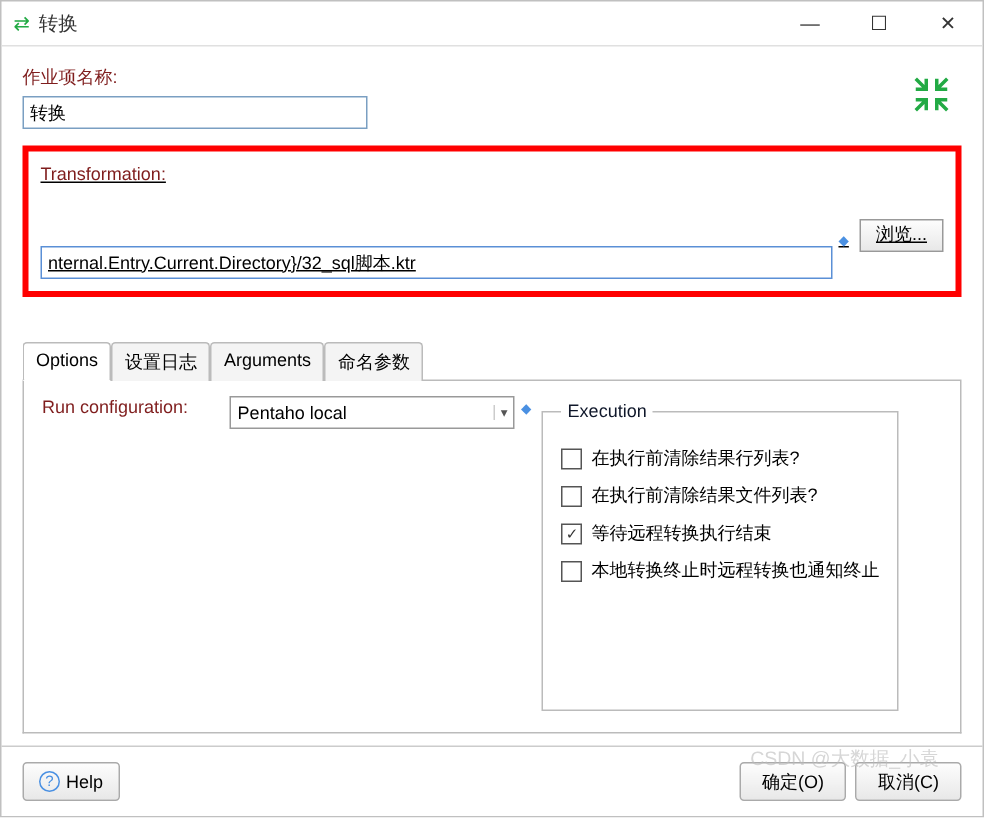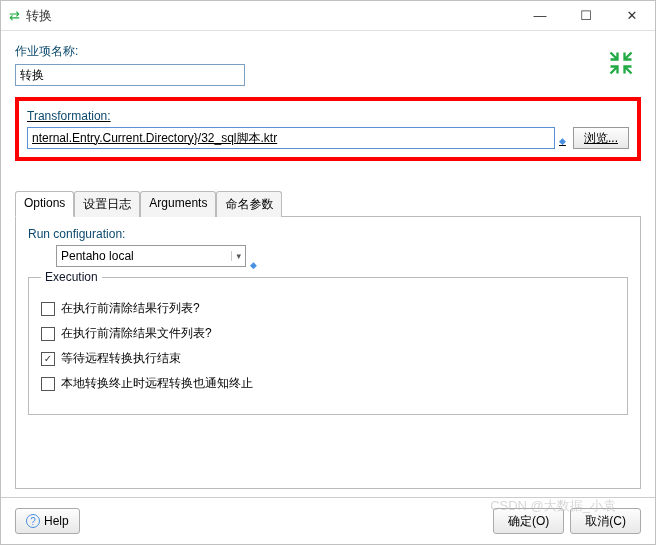--- a/index.html
+++ b/index.html
@@ -5,50 +5,50 @@
 * { box-sizing: border-box; margin: 0; padding: 0; font-family: "Microsoft YaHei", Arial, sans-serif; font-size: 12px; }
 body { background: #fff; width: 656px; height: 545px; overflow: hidden; position: relative; }
 .window { width: 656px; height: 545px; border: 1px solid #c0c0c0; background: #fff; display: flex; flex-direction: column; }
 .titlebar { height: 30px; display: flex; align-items: center; padding: 0 0 0 8px; border-bottom: 1px solid #e0e0e0; }
 .titlebar .ticon { color: #22aa44; margin-right: 6px; font-size: 13px; }
 .titlebar .title { flex: 1; color: #333; font-size: 13px; }
 .winbtn { width: 46px; height: 30px; display: flex; align-items: center; justify-content: center; color: #333; font-size: 13px; }
 .content { flex: 1; padding: 12px 14px 8px 14px; display: flex; flex-direction: column; }
 .toprow { display: flex; }
 .topleft { flex: 1; }
-.label { color: #0c4a6e; margin-bottom: 4px; }
+.label { color: #7f1d1d; margin-bottom: 4px; }
 .txtinput { width: 230px; height: 22px; border: 1px solid #7a9fc2; padding: 0 4px; font-size: 12px; background: #fff; }
 .collapse-icon { color: #22aa44; font-size: 22px; padding: 6px; }
 .collapse-icon svg { width: 28px; height: 28px; }
 .redbox { border: 4px solid #ff0000; padding: 8px; margin-top: 8px; text-decoration: underline; }
 .transformation-row { display: flex; align-items: center; }
-.trans-input { flex: 1; height: 22px; border: 1px solid #5a8fd6; background: #fff; padding: 0 4px; font-size: 12px; }
+.trans-input { flex: 1; height: 22px; border: 1px solid #5a8fd6; background: #fff; padding: 0 4px; font-size: 12px; margin-top: 37px; }
 .diamond { width: 10px; height: 10px; margin: 0 4px; display: inline-block; }
 .diamond::before { content: "◆"; color: #4a90e2; font-size: 9px; }
 .browse-btn { height: 22px; padding: 0 10px; border: 1px solid #999; background: linear-gradient(#fdfdfd,#e8e8e8); text-align: center; }
 .tabrow { display: flex; margin-top: 10px; border-bottom: 1px solid #bbb; }
 .tab { padding: 4px 8px; border: 1px solid #bbb; border-bottom: none; margin-right: 0; background: #fff; position: relative; top: 1px; border-radius: 3px 3px 0 0; margin-top: 19px; }
 .tab.active { background: #fff; border-bottom: 1px solid #fff; }
 .tab.inactive { background: #f4f4f4; }
-.tabpanel { border: 1px solid #bbb; border-top: none; padding: 10px 12px 14px 12px; flex: 1; display: flex; flex-direction: column; }
-.runconfig-row { display: flex; align-items: flex-end; margin-top: 0; padding-left: 28px; }
+.tabpanel { border: 1px solid #bbb; border-top: none; padding: 10px 12px 14px 12px; flex: 1; display: flex; flex-direction: row; }
+.runconfig-row { display: flex; align-items: flex-start; margin-top: 0; padding-left: 28px; }
 .select { width: 190px; height: 22px; border: 1px solid #999; background: #fff; display: flex; align-items: center; justify-content: space-between; padding: 0 4px; }
 .select .arrow { font-size: 9px; color: #555; border-left: 1px solid #ccc; padding-left: 4px; }
 .fieldset { border: 1px solid #bbb; margin-top: 10px; padding: 10px 12px 14px 12px; }
 .fieldset-legend { position: relative; top: -18px; background: #fff; padding: 0 4px; display: inline-block; color: #0f172a; }
 .fieldset-body { margin-top: -10px; }
 .chkrow { display: flex; align-items: center; margin: 8px 0; }
 .chk { width: 14px; height: 14px; border: 1px solid #555; margin-right: 6px; display: flex; align-items: center; justify-content: center; font-size: 10px; color: #333; background: #fff; }
 .chk.checked::before { content: "✓"; }
 .footer { border-top: 1px solid #ccc; padding: 10px 14px; display: flex; align-items: center; }
 .help-btn { height: 26px; padding: 0 10px; border: 1px solid #aaa; border-radius: 3px; background: linear-gradient(#fdfdfd,#e8e8e8); display: flex; align-items: center; }
 .help-btn .qicon { width: 14px; height: 14px; border-radius: 50%; border: 1px solid #4a90e2; color: #4a90e2; font-size: 10px; display: flex; align-items: center; justify-content: center; margin-right: 4px; }
 .spacer { flex: 1; }
 .footer-btn { height: 26px; padding: 0 14px; border: 1px solid #aaa; border-radius: 3px; background: linear-gradient(#fdfdfd,#e8e8e8); margin-left: 6px; }
-.watermark { position: absolute; bottom: 30px; right: 40px; color: #bbb; font-size: 13px; opacity: 0.6; pointer-events: none; }
+.watermark { position: absolute; bottom: 30px; right: 30px; color: #bbb; font-size: 13px; opacity: 0.6; pointer-events: none; }
 </style>
 </head>
 <body>
 
 <div class="window">
   <div class="titlebar">
     <span class="ticon">⇄</span>
     <span class="title">转换</span>
     <div class="winbtn">—</div>
     <div class="winbtn">☐</div>

